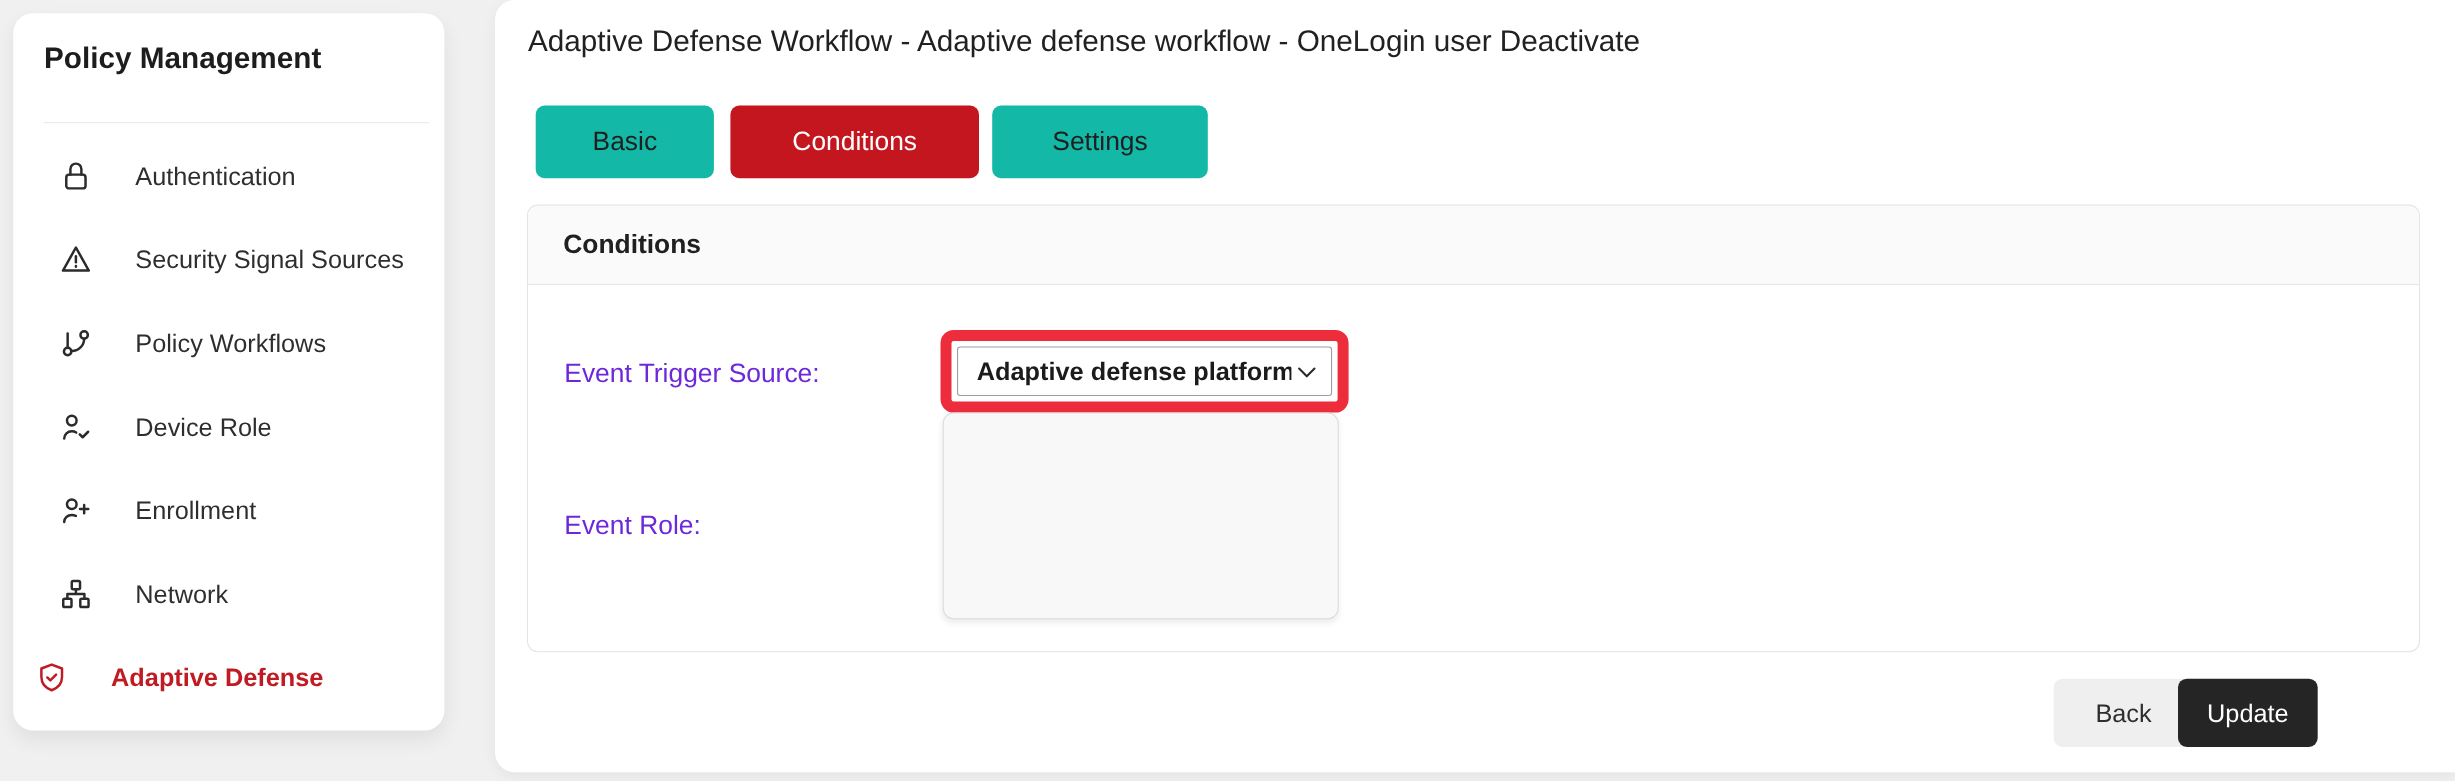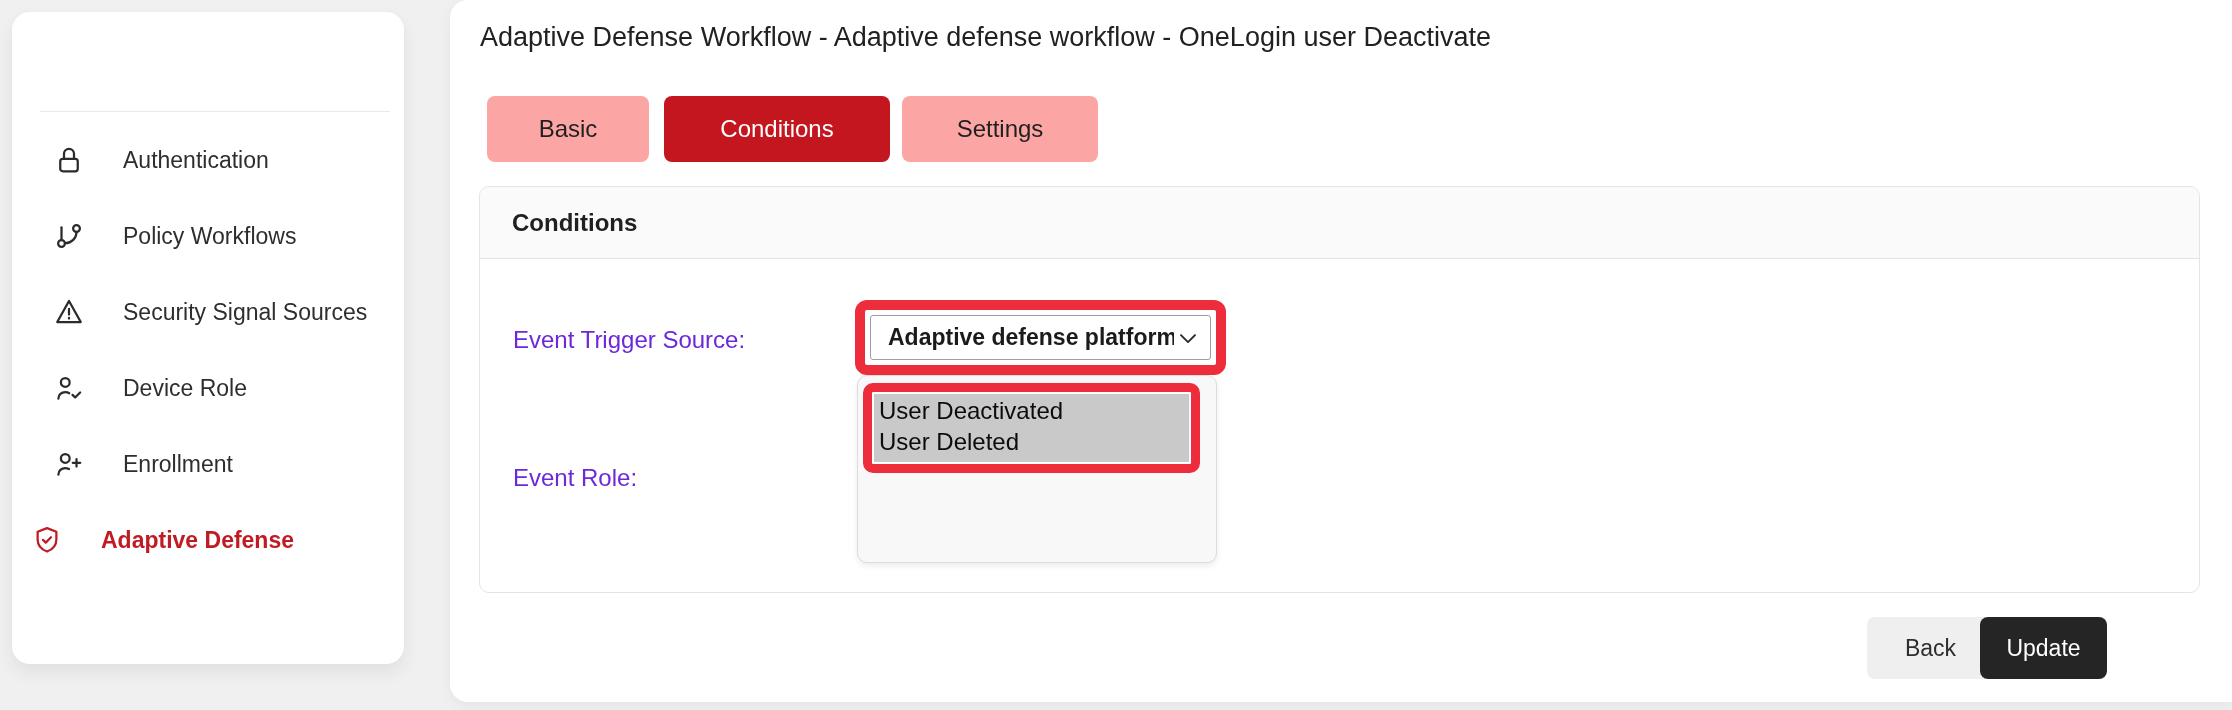--- a/index.html
+++ b/index.html
@@ -18,21 +18,21 @@
   .nav-item.active{color:#c01b23;font-weight:bold;padding-left:20px;}
   .nav-item.active .ic{color:#c01b23;}
 
   
   .main{position:absolute;left:450px;top:0;width:1782px;height:702px;background:#fff;
     border-radius:18px 0 0 18px;box-shadow:0 4px 14px rgba(0,0,0,.05);}
   .main-title{position:absolute;left:30px;top:22px;font-size:27px;font-weight:normal;color:#212121;}
 
   .tabs{position:absolute;left:37px;top:96px;display:flex;}
   .tab{height:66px;display:flex;align-items:center;justify-content:center;font-size:24px;
-    background:#fca5a5;color:#1f1f1f;border-radius:8px;cursor:pointer;}
+    background:#14b8a6;color:#1f1f1f;border-radius:8px;cursor:pointer;}
   .tab-basic{width:162px;margin-right:15px;}
   .tab-conditions{width:226px;margin-right:12px;}
   .tab-settings{width:196px;}
   .tab.active{background:#c3161e;color:#fff;}
 
   .panel{position:absolute;left:29px;top:186px;width:1721px;height:407px;background:#fff;
     border:1px solid #e4e4e6;border-radius:10px;box-sizing:border-box;}
   .panel-header{height:72px;background:#fafafa;border-bottom:1px solid #e4e4e6;
     border-radius:10px 10px 0 0;display:flex;align-items:center;padding-left:32px;
     font-size:24px;font-weight:bold;color:#202020;box-sizing:border-box;}
@@ -66,80 +66,92 @@
     align-items:center;justify-content:center;font-size:23px;cursor:pointer;}
   .btn-back{left:1417px;background:#efefef;color:#2e2e2e;}
   .btn-update{left:1530px;background:#252525;color:#ffffff;}
 </style>
 </head>
 <body>
 
 <div id="app">
 
   <aside class="sidebar">
+    <div class="sidebar-title">Policy Management</div>
     <div class="sidebar-divider"></div>
 
     <nav class="nav">
 
       <div class="nav-item">
         <span class="ic">
           <svg viewBox="0 0 24 24" fill="none" stroke="currentColor" stroke-width="1.8" stroke-linecap="round" stroke-linejoin="round">
             <rect x="5" y="11" width="14" height="10" rx="2"></rect>
               <path d="M8 11V7a4 4 0 0 1 8 0v4"></path>
           </svg>
         </span>
         <span>Authentication</span>
+      </div>
+
+      <div class="nav-item">
+        <span class="ic">
+          <svg viewBox="0 0 24 24" fill="none" stroke="currentColor" stroke-width="1.8" stroke-linecap="round" stroke-linejoin="round">
+            <path d="M12 3.2 2.6 20h18.8z"></path>
+              <path d="M12 9.5v4.5"></path>
+              <path d="M12 16.6v.6"></path>
+          </svg>
+        </span>
+        <span>Security Signal Sources</span>
       </div>
 
       <div class="nav-item">
         <span class="ic">
           <svg viewBox="0 0 24 24" fill="none" stroke="currentColor" stroke-width="1.8" stroke-linecap="round" stroke-linejoin="round">
             <line x1="6" y1="5" x2="6" y2="15"></line>
               <circle cx="18" cy="6" r="2.7"></circle>
               <circle cx="6" cy="18" r="2.7"></circle>
             <path d="M18 8.7a9 9 0 0 1-9 9"></path>
           </svg>
         </span>
         <span>Policy Workflows</span>
       </div>
 
       <div class="nav-item">
         <span class="ic">
           <svg viewBox="0 0 24 24" fill="none" stroke="currentColor" stroke-width="1.8" stroke-linecap="round" stroke-linejoin="round">
-            <path d="M12 3.2 2.6 20h18.8z"></path>
-              <path d="M12 9.5v4.5"></path>
-              <path d="M12 16.6v.6"></path>
-          </svg>
-        </span>
-        <span>Security Signal Sources</span>
-      </div>
-
-      <div class="nav-item">
-        <span class="ic">
-          <svg viewBox="0 0 24 24" fill="none" stroke="currentColor" stroke-width="1.8" stroke-linecap="round" stroke-linejoin="round">
             <circle cx="9" cy="7.5" r="3.5"></circle>
               <path d="M3.5 20.5c0-3.1 2.5-5.2 5.5-5.2 1.2 0 2.3.3 3.2.9"></path>
             <path d="m14.8 17.5 2.1 2.1 4-4"></path>
           </svg>
         </span>
         <span>Device Role</span>
       </div>
 
       <div class="nav-item">
         <span class="ic">
           <svg viewBox="0 0 24 24" fill="none" stroke="currentColor" stroke-width="1.8" stroke-linecap="round" stroke-linejoin="round">
             <circle cx="9" cy="7.5" r="3.5"></circle>
               <path d="M3.5 20.5c0-3.1 2.5-5.2 5.5-5.2 1.1 0 2.1.3 3 .7"></path>
             <path d="M18 8v6"></path>
               <path d="M15 11h6"></path>
           </svg>
         </span>
         <span>Enrollment</span>
       </div>
 
+      <div class="nav-item">
+        <span class="ic">
+          <svg viewBox="0 0 24 24" fill="none" stroke="currentColor" stroke-width="1.8" stroke-linecap="round" stroke-linejoin="round">
+            <rect x="9" y="2.5" width="6" height="6" rx="1"></rect>
+            <rect x="2.8" y="15.5" width="6" height="6" rx="1"></rect>
+            <rect x="15.2" y="15.5" width="6" height="6" rx="1"></rect>
+            <path d="M12 8.5v3.5M5.8 15.5V12h12.4v3.5"></path>
+          </svg>
+        </span>
+        <span>Network</span>
+      </div>
 
       <div class="nav-item active">
         <span class="ic">
           <svg viewBox="0 0 24 24" fill="none" stroke="currentColor" stroke-width="1.8" stroke-linecap="round" stroke-linejoin="round">
             <path d="M12 2.5 4.5 5.4v6.1c0 5 3.4 8.1 7.5 9.7 4.1-1.6 7.5-4.7 7.5-9.7V5.4z"></path>
             <path d="m8.8 11.9 2.2 2.2 4.2-4.3"></path>
           </svg>
         </span>
         <span>Adaptive Defense</span>
       </div>
@@ -170,25 +182,19 @@
               <path d="m6 9.5 6 6 6-6"></path>
             </svg>
           </span>
         </div>
       </div>
 
       <div class="field-label label-event-type">Event Role:</div>
 
       <div class="listbox"></div>
 
-      <div class="hl-box hl-options">
-        <div class="options">
-          <div class="option">User Deactivated</div>
-          <div class="option">User Deleted</div>
-        </div>
-      </div>
     </section>
 
     <div class="btn btn-back">Back</div>
     <div class="btn btn-update">Update</div>
 
   </main>
 </div>
 
 </body></html>

